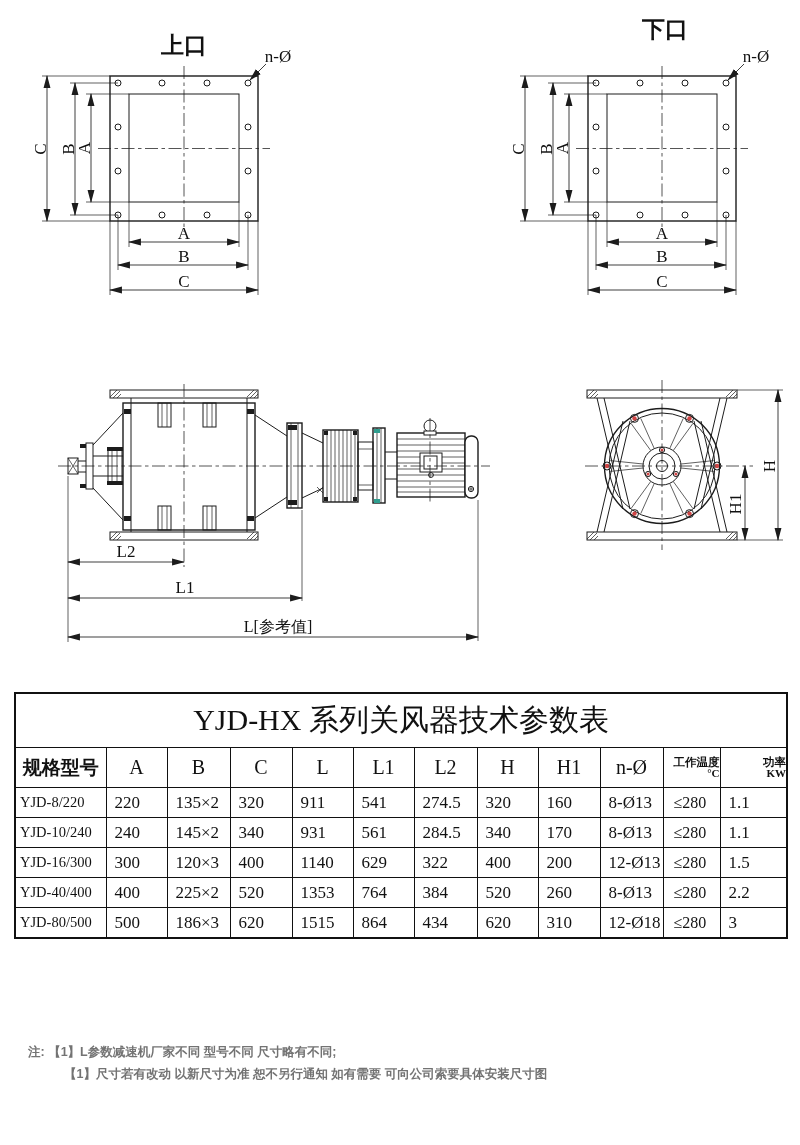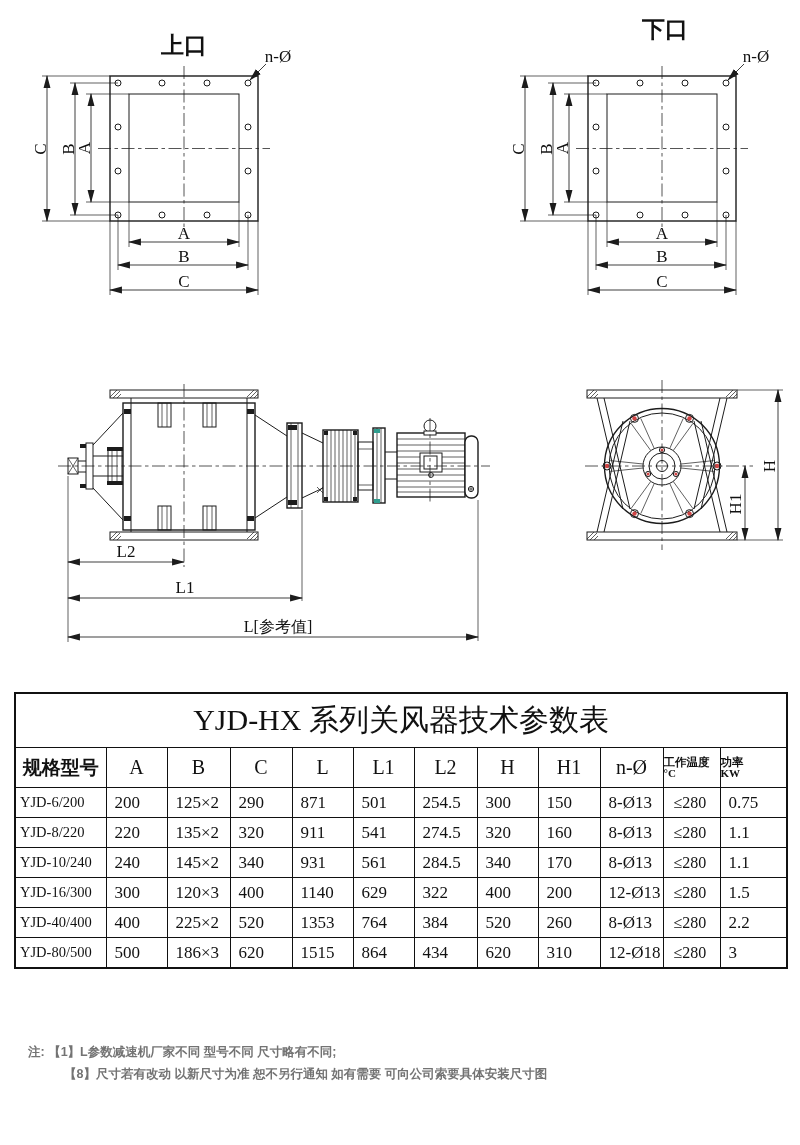--- a/index.html
+++ b/index.html
@@ -24,21 +24,21 @@
   .dimtxt2{font:16px "Liberation Serif",serif;fill:#111;stroke:none;}
   .cjktitle{font:600 23px "Liberation Serif",serif;fill:#111;stroke:none;}
 
   
   table.ptable{position:absolute;left:14px;top:692px;width:772px;border-collapse:collapse;
        table-layout:fixed;border:2px solid #111;background:#fff;}
   .ptable td{border:1px solid #111;overflow:hidden;white-space:nowrap;padding:0;}
   .title-cell{height:53px;text-align:center;font-size:30px;font-family:"Liberation Serif",serif;}
   td.hdr{height:39px;text-align:center;font-size:20px;}
   td.hdr-cjk{font-size:19px;font-weight:700;text-align:center;}
-  td.hdr-sm{font-weight:700;text-align:left;vertical-align:middle;}
+  td.hdr-sm{font-weight:700;text-align:right;vertical-align:middle;}
   .hdr-sm .l1{font-size:11.5px;line-height:1.1;}
   .hdr-sm .l2{font-size:11px;line-height:1.0;}
   td.val{height:29px;font-size:17px;padding-left:8px;}
   td.model{font-size:14.5px;padding-left:4px;}
   td.temp{font-size:16px;padding-left:10px;}
 
   .note{position:absolute;font-family:"Liberation Sans",sans-serif;font-weight:700;
         font-size:12.5px;color:#737373;white-space:nowrap;}
 </style>
 </head>
@@ -290,34 +290,20 @@
     <td class="hdr hdr-sm">
       <div class="l1">工作温度</div>
       <div class="l2">°C</div>
     </td>
     <td class="hdr hdr-sm">
       <div class="l1">功率</div>
       <div class="l2">KW</div>
     </td>
   </tr>
   <tr>
-    <td class="val model">YJD-6/200</td>
-    <td class="val">200</td>
-    <td class="val">125×2</td>
-    <td class="val">290</td>
-    <td class="val">871</td>
-    <td class="val">501</td>
-    <td class="val">254.5</td>
-    <td class="val">300</td>
-    <td class="val">150</td>
-    <td class="val">8-Ø13</td>
-    <td class="val temp">≤280</td>
-    <td class="val">0.75</td>
-  </tr>
-  <tr>
     <td class="val model">YJD-8/220</td>
     <td class="val">220</td>
     <td class="val">135×2</td>
     <td class="val">320</td>
     <td class="val">911</td>
     <td class="val">541</td>
     <td class="val">274.5</td>
     <td class="val">320</td>
     <td class="val">160</td>
     <td class="val">8-Ø13</td>
@@ -381,16 +367,16 @@
     <td class="val">3</td>
   </tr>
 </tbody>
     </table>
 
 <div class="note" style="left:28px;top:1044px">
   <span>注:</span>
   <span>【1】L参数减速机厂家不同 型号不同 尺寸略有不同;</span>
 </div>
 <div class="note" style="left:64px;top:1066px">
-  <span>【8】尺寸若有改动 以新尺寸为准 恕不另行通知 如有需要 可向公司索要具体安装尺寸图</span>
+  <span>【1】尺寸若有改动 以新尺寸为准 恕不另行通知 如有需要 可向公司索要具体安装尺寸图</span>
 </div>
 
 </div>
 
 </body></html>

